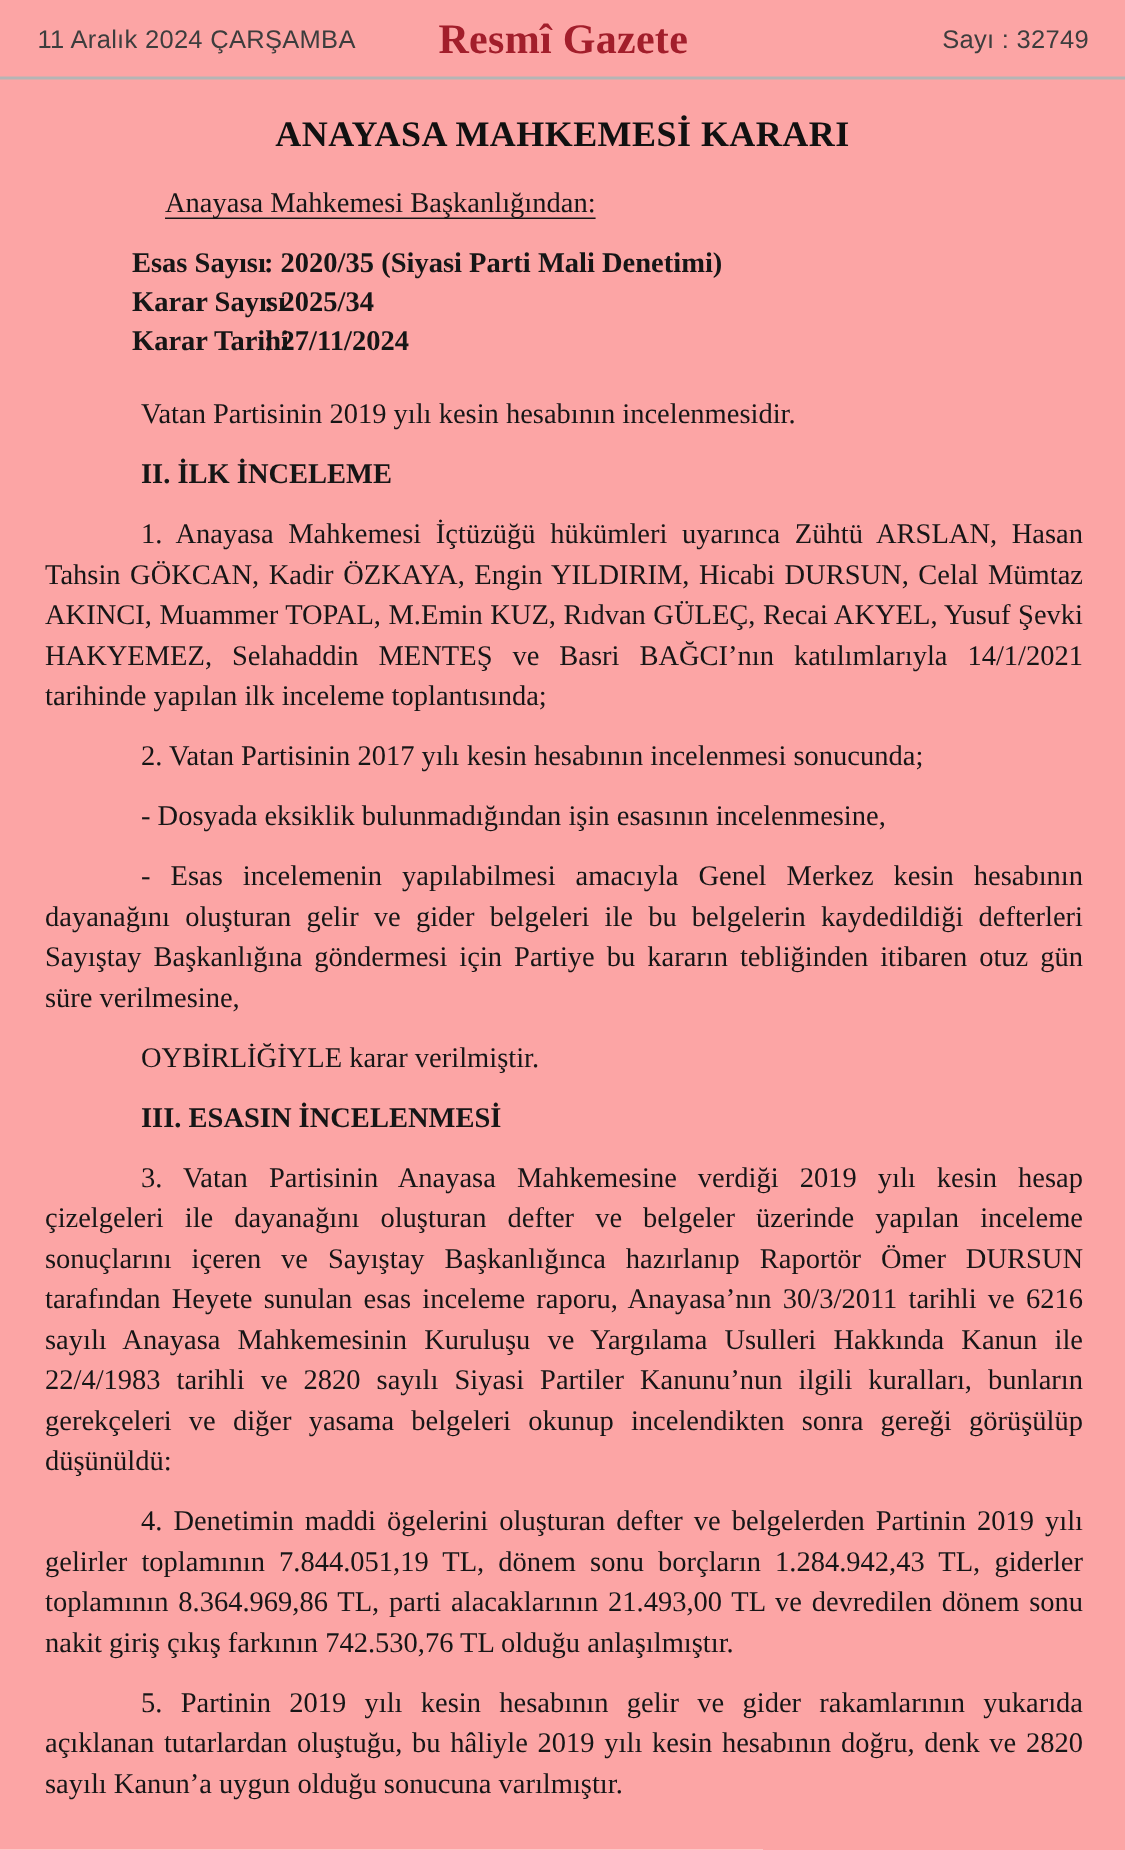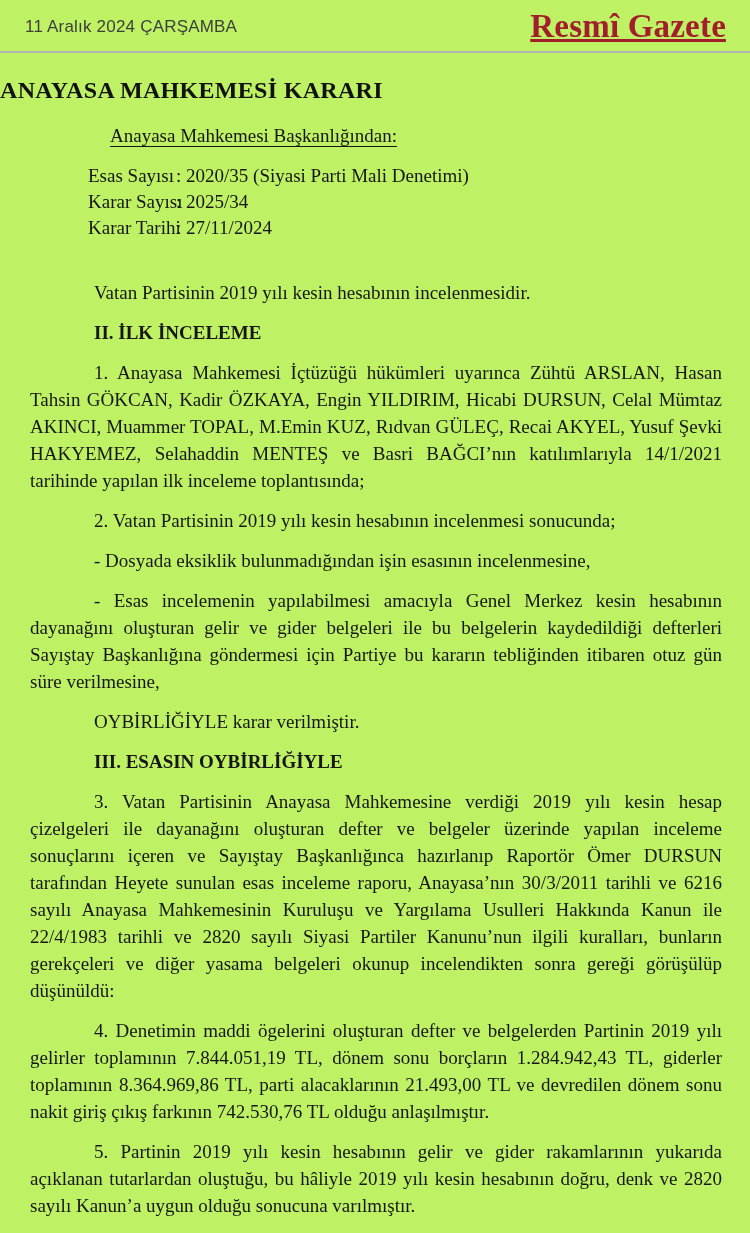--- a/index.html
+++ b/index.html
@@ -7,62 +7,63 @@
     --header-text:#3d3d3d;
     --body-text:#161616;
     --rule-gray:#b5b5b5;
   }
   *{box-sizing:border-box;}
   html,body{margin:0;padding:0;}
   body{
     width:750px;height:1233px;overflow:hidden;background:#ffffff;
     font-family:"Liberation Serif", serif;color:var(--body-text);
   }
-  .page{width:750px;height:1233px;background:#bef264;}
+  .page{width:750px;height:1233px;background:#fca5a5;}
   
   .masthead{
     display:flex;align-items:center;height:53px;padding:2px 24px 0 25px;
     border-bottom:2px solid var(--rule-gray);
     font-family:"Liberation Sans", sans-serif;
   }
   .masthead .date{flex:1;text-align:left;font-size:17px;color:var(--header-text);letter-spacing:.2px;}
   .masthead .gazette{
     flex:0 0 auto;font-family:"Liberation Serif", serif;font-weight:bold;
-    font-size:33px;color:var(--brand-red);letter-spacing:.2px;text-decoration:underline;
+    font-size:28px;color:var(--brand-red);letter-spacing:.2px;
   }
   .masthead .issue{flex:1;text-align:right;font-size:17px;color:var(--header-text);letter-spacing:.2px;}
   
   .decision-title{
-    margin:24px 0 10px 0;text-align:left;
+    margin:24px 0 10px 0;text-align:center;
     font-size:24px;font-weight:bold;letter-spacing:.3px;color:#111;
   }
   
   .doc{padding:8px 28px 0 30px;font-size:19px;line-height:27px;}
   .from-line{
     margin:0 0 14px 80px;text-decoration:underline;
     text-underline-offset:4px;
   }
-  .case-info{margin:0 0 38px 58px;font-weight:normal;line-height:26px;}
+  .case-info{margin:0 0 22px 58px;font-weight:bold;line-height:26px;}
   .case-row{white-space:nowrap;}
   .case-label{display:inline-block;width:88px;}
   .heading{
     font-size:19px;font-weight:bold;margin:6px 0 13px 64px;line-height:27px;
   }
   .paragraph{
     margin:12px 0 13px 0;text-indent:64px;text-align:justify;
   }
 </style>
 </head>
 <body>
 
 <div class="page">
 
   <header class="masthead">
     <span class="date">11 Aralık 2024 ÇARŞAMBA</span>
     <span class="gazette">Resmî Gazete</span>
+    <span class="issue">Sayı : 32749</span>
   </header>
 
   <h1 class="decision-title">ANAYASA MAHKEMESİ KARARI</h1>
 
   <article class="doc">
 
     <p class="from-line">Anayasa Mahkemesi Başkanlığından:</p>
 
     <div class="case-info">
       <div class="case-row">
@@ -73,24 +74,24 @@
       </div>
       <div class="case-row">
         <span class="case-label">Karar Tarihi</span><span class="case-value">: 27/11/2024</span>
       </div>
     </div>
 
     <div>
         <p class="paragraph">Vatan Partisinin 2019 yılı kesin hesabının incelenmesidir.</p>
         <h2 class="heading">II. İLK İNCELEME</h2>
         <p class="paragraph">1. Anayasa Mahkemesi İçtüzüğü hükümleri uyarınca Zühtü ARSLAN, Hasan Tahsin GÖKCAN, Kadir ÖZKAYA, Engin YILDIRIM, Hicabi DURSUN, Celal Mümtaz AKINCI, Muammer TOPAL, M.Emin KUZ, Rıdvan GÜLEÇ, Recai AKYEL, Yusuf Şevki HAKYEMEZ, Selahaddin MENTEŞ ve Basri BAĞCI’nın katılımlarıyla 14/1/2021 tarihinde yapılan ilk inceleme toplantısında;</p>
-        <p class="paragraph">2. Vatan Partisinin 2019 yılı kesin hesabının incelenmesi sonucunda;</p>
+        <p class="paragraph">2. Vatan Partisinin 2017 yılı kesin hesabının incelenmesi sonucunda;</p>
         <p class="paragraph">- Dosyada eksiklik bulunmadığından işin esasının incelenmesine,</p>
         <p class="paragraph">- Esas incelemenin yapılabilmesi amacıyla Genel Merkez kesin hesabının dayanağını oluşturan gelir ve gider belgeleri ile bu belgelerin kaydedildiği defterleri Sayıştay Başkanlığına göndermesi için Partiye bu kararın tebliğinden itibaren otuz gün süre verilmesine,</p>
         <p class="paragraph">OYBİRLİĞİYLE karar verilmiştir.</p>
-        <h2 class="heading">III. ESASIN OYBİRLİĞİYLE</h2>
+        <h2 class="heading">III. ESASIN İNCELENMESİ</h2>
         <p class="paragraph">3. Vatan Partisinin Anayasa Mahkemesine verdiği 2019 yılı kesin hesap çizelgeleri ile dayanağını oluşturan defter ve belgeler üzerinde yapılan inceleme sonuçlarını içeren ve Sayıştay Başkanlığınca hazırlanıp Raportör Ömer DURSUN tarafından Heyete sunulan esas inceleme raporu, Anayasa’nın 30/3/2011 tarihli ve 6216 sayılı Anayasa Mahkemesinin Kuruluşu ve Yargılama Usulleri Hakkında Kanun ile 22/4/1983 tarihli ve 2820 sayılı Siyasi Partiler Kanunu’nun ilgili kuralları, bunların gerekçeleri ve diğer yasama belgeleri okunup incelendikten sonra gereği görüşülüp düşünüldü:</p>
         <p class="paragraph">4. Denetimin maddi ögelerini oluşturan defter ve belgelerden Partinin 2019 yılı gelirler toplamının 7.844.051,19 TL, dönem sonu borçların 1.284.942,43 TL, giderler toplamının 8.364.969,86 TL, parti alacaklarının 21.493,00 TL ve devredilen dönem sonu nakit giriş çıkış farkının 742.530,76 TL olduğu anlaşılmıştır.</p>
         <p class="paragraph">5. Partinin 2019 yılı kesin hesabının gelir ve gider rakamlarının yukarıda açıklanan tutarlardan oluştuğu, bu hâliyle 2019 yılı kesin hesabının doğru, denk ve 2820 sayılı Kanun’a uygun olduğu sonucuna varılmıştır.</p>
       </div>
 
   </article>
 </div>
 
 </body></html>

